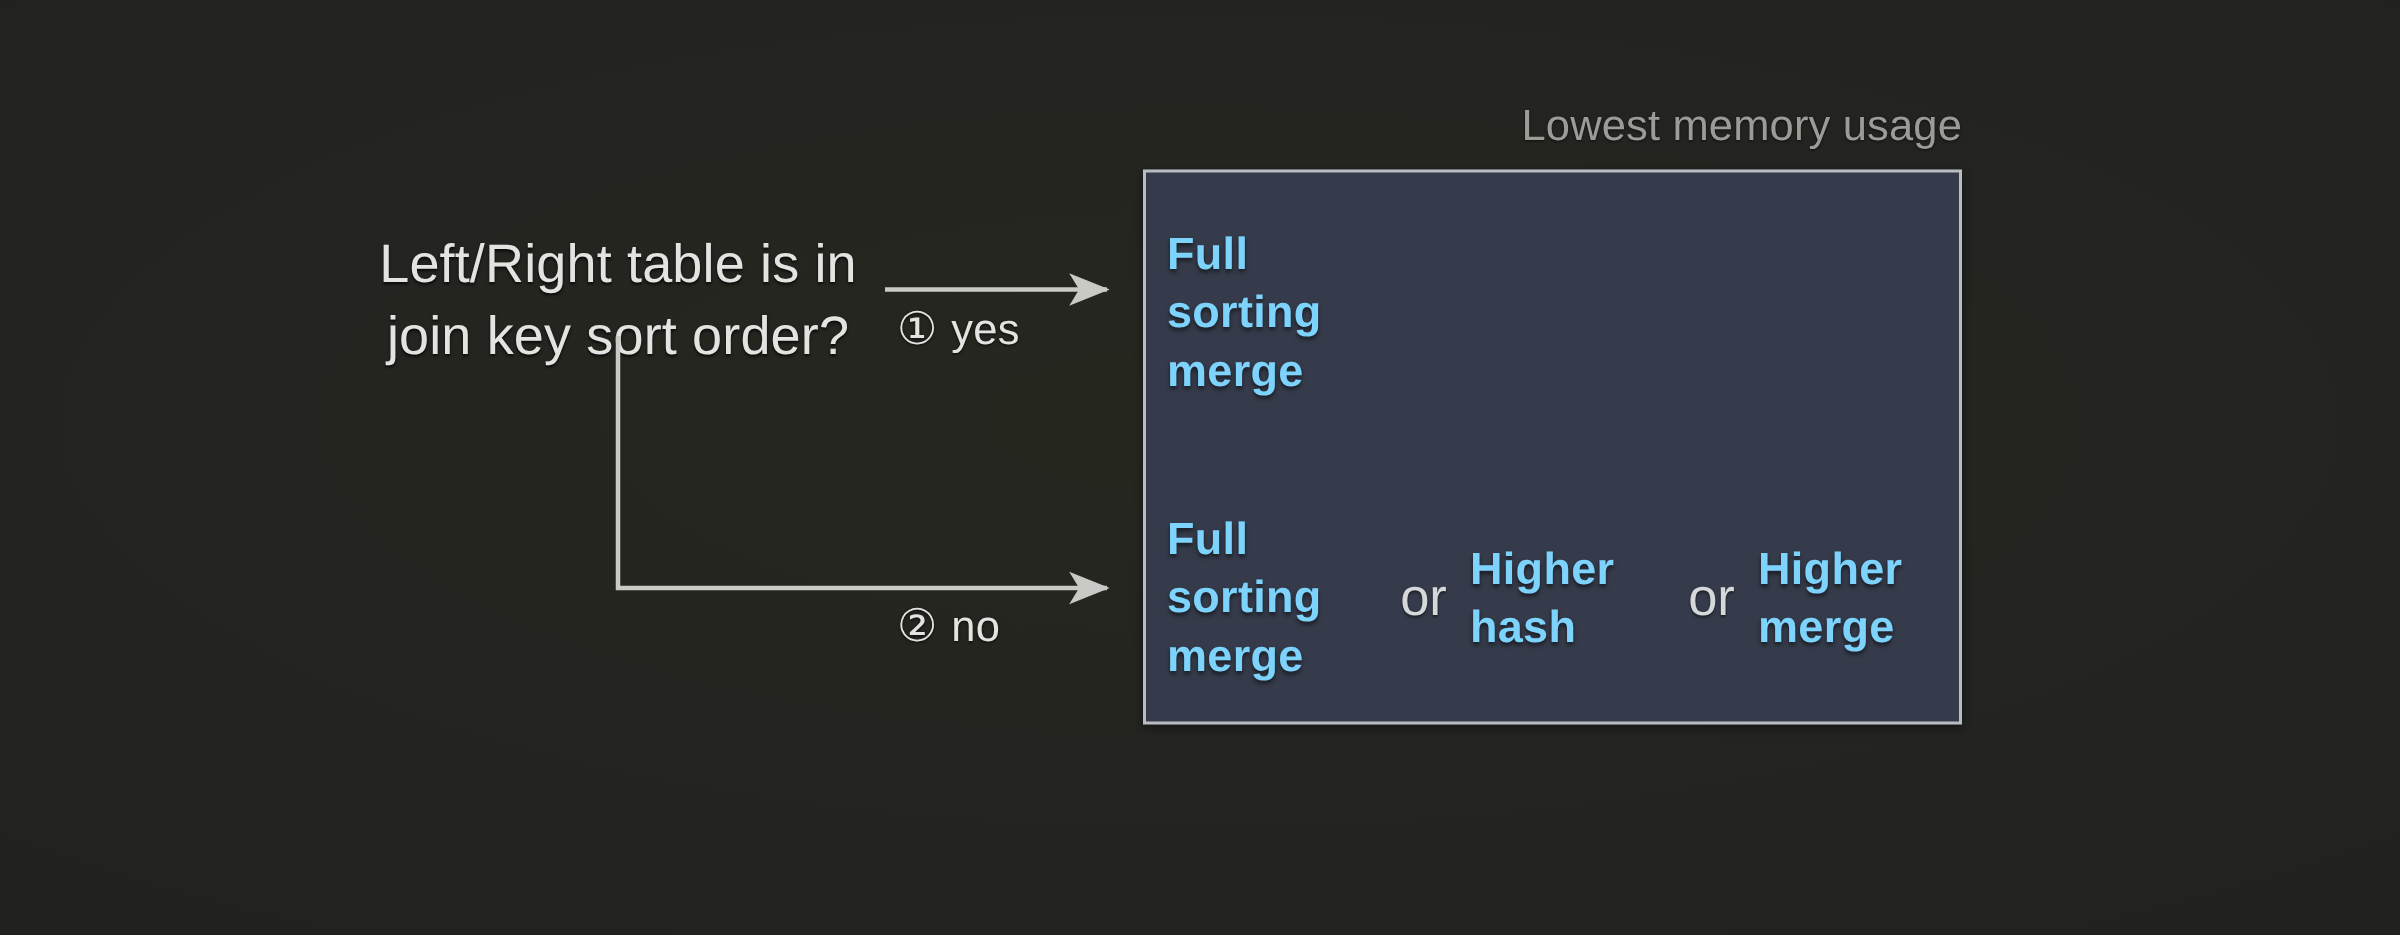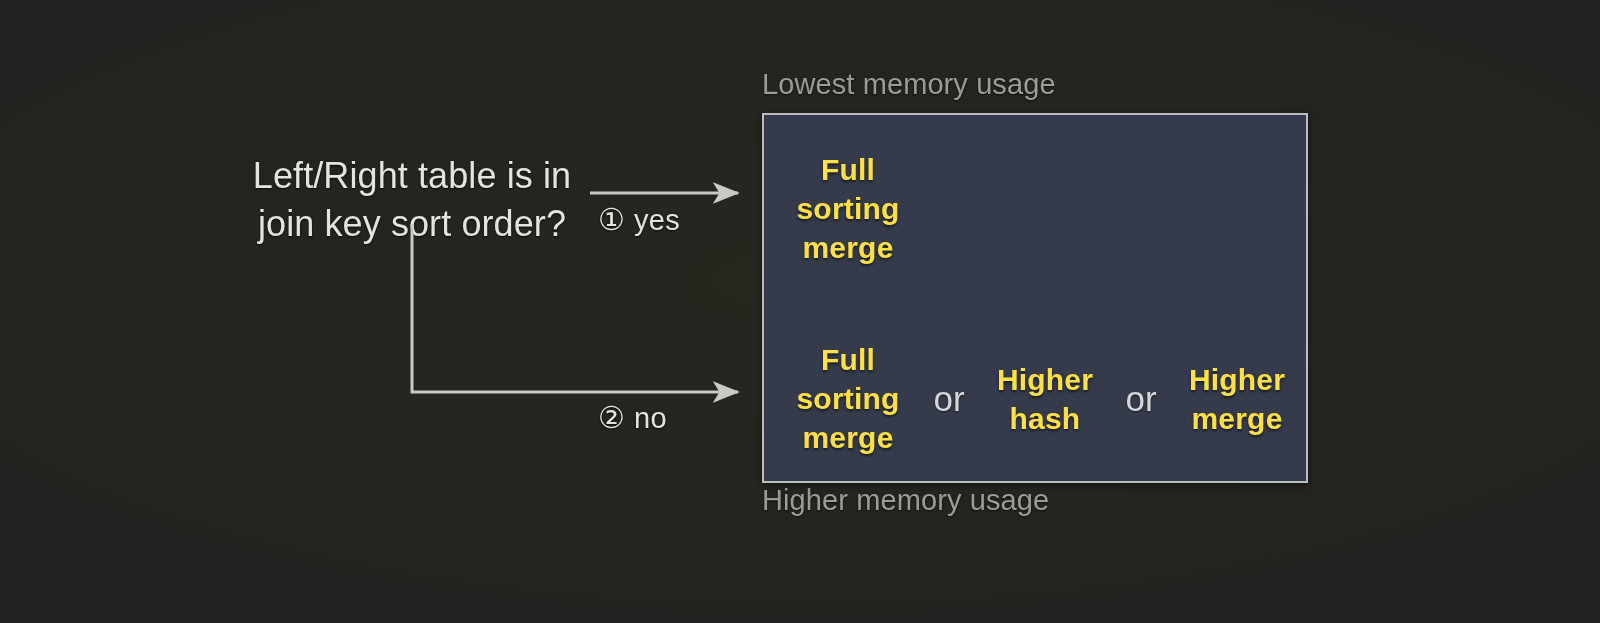--- a/index.html
+++ b/index.html
@@ -65,21 +65,21 @@
     height: 623px;
     pointer-events: none;
     overflow: visible;
   }
 
   
   .caption {
     position: absolute;
     width: 546px;
     left: 762px;
-    text-align: left;
+    text-align: right;
     color: #9b9b97;
     font-size: 29px;
     line-height: 1;
     letter-spacing: 0.1px;
     text-shadow: 0 1px 2px rgba(0,0,0,0.6);
   }
   #caption-top    { top: 70px; }
   #caption-bottom { top: 486px; }
 
   
@@ -99,25 +99,24 @@
     left: 0;
     width: 100%;
     display: flex;
     align-items: center;
     justify-content: flex-start;
   }
   #row-sorted   { top: 26px;  height: 135px; }
   #row-unsorted { top: 216px; height: 135px; }
 
   .option {
-    color: #fde047;
+    color: #7dd3fc;
     font-weight: bold;
     font-size: 30px;
     line-height: 1.3;
-    text-align: center;
     letter-spacing: 0.2px;
     text-shadow: 0 2px 3px rgba(0,0,0,0.55);
     white-space: pre-line;
   }
   .conj {
     color: #d6d7da;
     font-size: 35px;
     font-weight: normal;
     line-height: 1;
     text-shadow: 0 1px 2px rgba(0,0,0,0.5);
@@ -153,21 +152,20 @@
   <div class="branch-label" id="label-yes">
     <span class="circled">①</span>
     <span>yes</span>
   </div>
   <div class="branch-label" id="label-no">
     <span class="circled">②</span>
     <span>no</span>
   </div>
 
   <div class="caption" id="caption-top">Lowest memory usage</div>
-  <div class="caption" id="caption-bottom">Higher memory usage</div>
 
   <div id="strategy-box">
 
     <div class="strategy-row" id="row-sorted">
       <div class="option slot-a">Full
 sorting
 merge</div>
     </div>
 
     <div class="strategy-row" id="row-unsorted">

